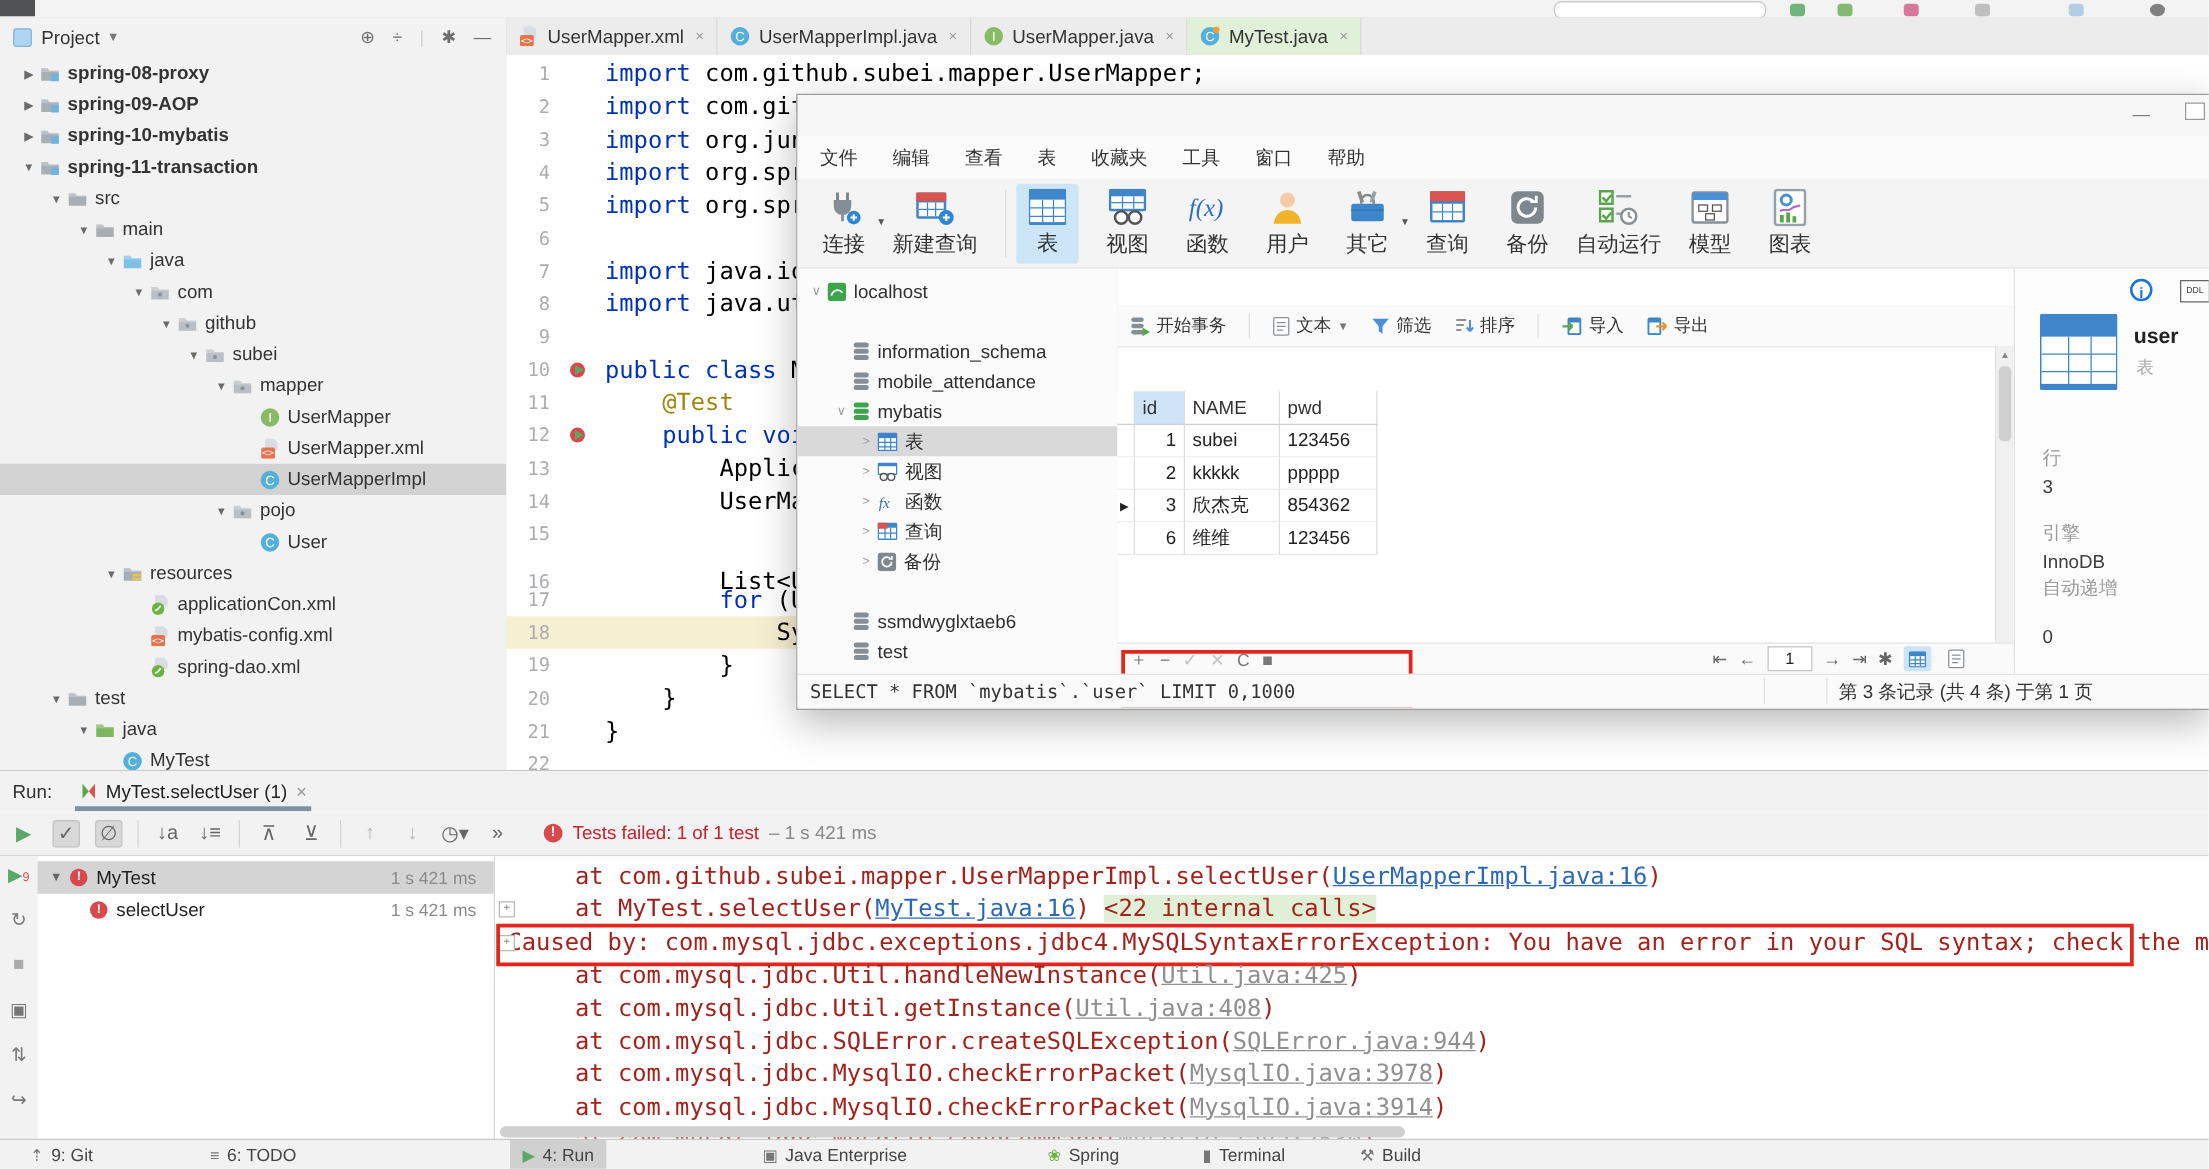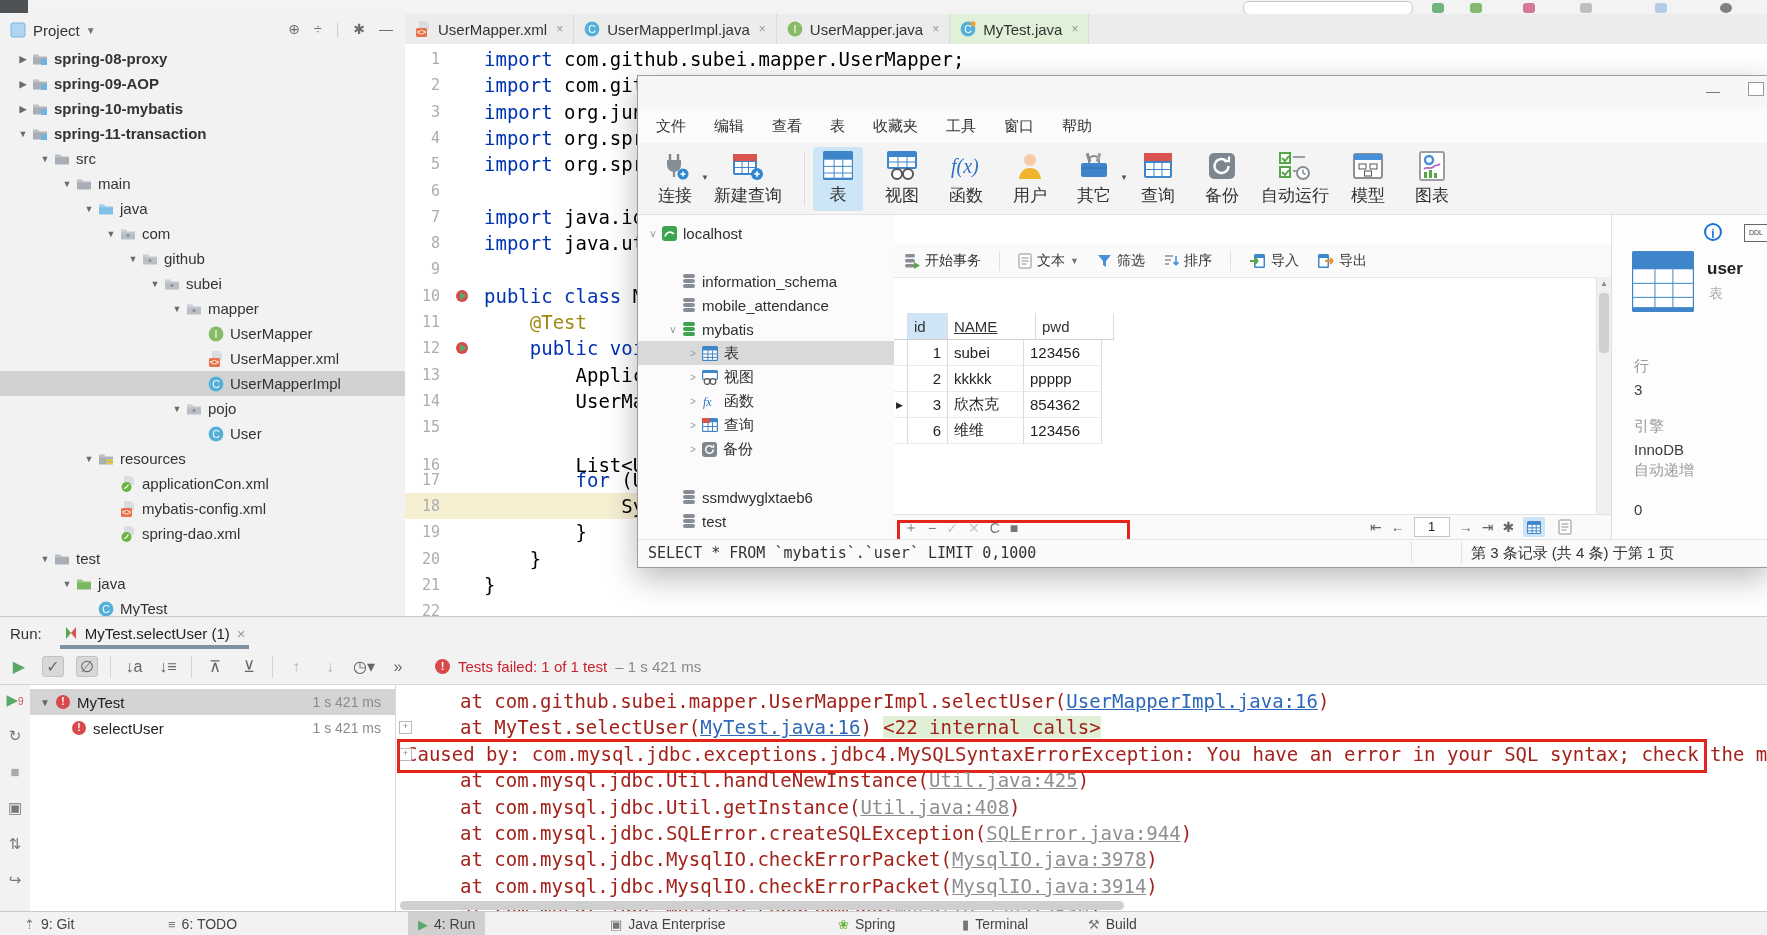--- a/index.html
+++ b/index.html
@@ -1035,21 +1035,21 @@
                 <path d="M8 8h8M16 8l-3-3M16 8l-3 3" stroke="#e8902c" stroke-width="1.8" fill="none"></path>
               </svg>
             </span>
             <span>导出</span>
           </div>
         </div>
       <div id="nv-grid">
           <div class="g-headrow">
             <div class="g-cell g-h" style="width: 14px;"></div>
             <div class="g-cell g-h" style="width: 40px; background: rgb(207, 229, 247);">id</div>
-            <div class="g-cell g-h" style="width: 88px; text-decoration: underline;">NAME</div>
+            <div class="g-cell g-h" style="width: 76px;">NAME</div>
             <div class="g-cell g-h" style="width: 78px;">pwd</div>
           </div>
           <div class="g-row" style="top: 27px;">
             <div class="g-cell" style="width: 14px;"></div>
             <div class="g-cell num-r" style="width: 40px;">1</div>
             <div class="g-cell" style="width: 76px;">subei</div>
             <div class="g-cell" style="width: 78px;">123456</div>
           </div>
           <div class="g-row" style="top: 53px;">
             <div class="g-cell" style="width: 14px;"></div>

